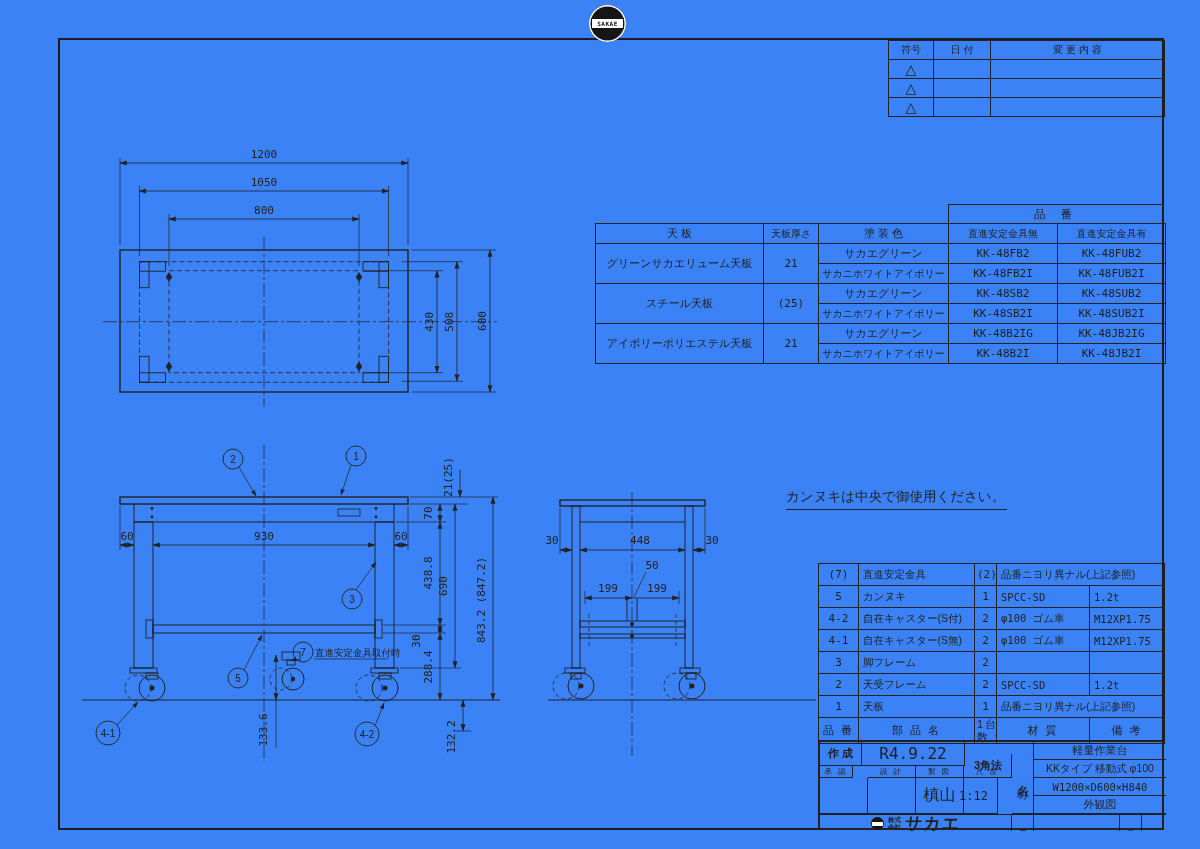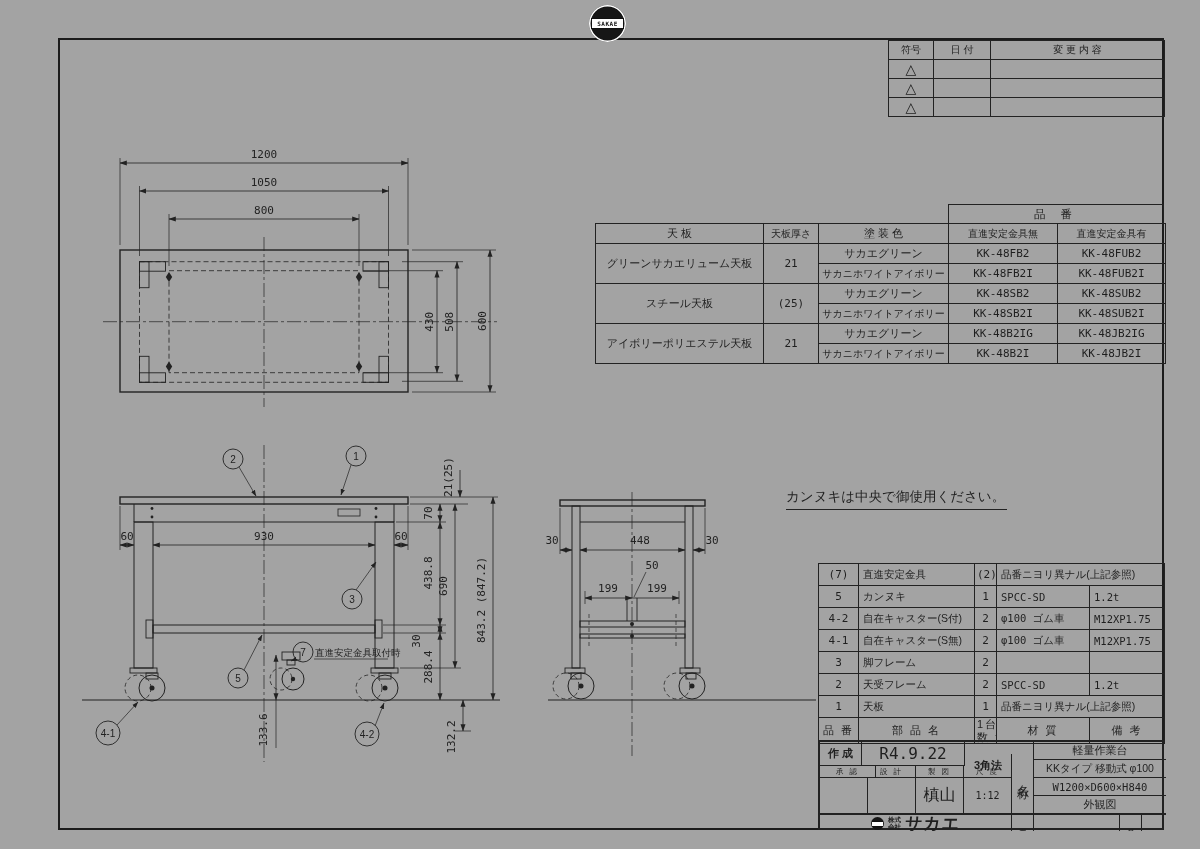--- a/index.html
+++ b/index.html
@@ -1,18 +1,18 @@
 <!DOCTYPE html>
 <html><head>
 <meta charset="utf-8">
 <style>
   * { margin:0; padding:0; box-sizing:border-box; }
   html,body { background:#e9e9e7; }
   .page {
-    position:relative; width:1200px; height:849px; background:#a3a3a3;
+    position:relative; width:1200px; height:849px; background:#3b82f6;
     font-family:"Liberation Sans","DejaVu Sans",sans-serif; color:#1f1f1f;
     overflow:hidden; margin:0 auto;
   }
   .abs { position:absolute; }
   .frame { left:58px; top:38px; width:1106px; height:792px; border:2.5px solid #1c1c1c; }
 
   
   .stamp { left:589px; top:5px; width:37px; height:37px; border-radius:50%;
            background:#161616; z-index:5; display:flex; align-items:center; justify-content:center;
            box-shadow:0 0 0 1.5px #fff inset; }
@@ -241,29 +241,29 @@
       <th>備 考</th>
     </tr>
   </tbody>
     </table>
 
   <div class="abs tblock">
     <div class="tb" style="left:0;top:0;width:42px;height:24px;font-weight:bold;">作 成</div>
     <div class="tb mono" style="left:42px;top:0;width:103px;height:24px;font-size:16px;">R4.9.22</div>
     <div class="tb" style="left:145px;top:12px;width:47px;height:24px;font-weight:bold;text-align:right;">3角法</div>
 
-    <div class="tb tiny" style="left:0;top:24px;width:56px;height:12px;">承 認</div>
+    <div class="tb tiny" style="left:0;top:24px;width:33px;height:12px;">承 認</div>
     <div class="tb tiny" style="left:48px;top:24px;width:48px;height:12px;">設 計</div>
     <div class="tb tiny" style="left:96px;top:24px;width:48px;height:12px;">製 図</div>
     <div class="tb tiny" style="left:144px;top:24px;width:48px;height:12px;">尺 度</div>
 
     <div class="tb" style="left:0;top:36px;width:48px;height:36px;"></div>
     <div class="tb" style="left:48px;top:36px;width:48px;height:36px;"></div>
     <div class="tb" style="left:96px;top:36px;width:48px;height:36px;font-size:16px;">槙山</div>
-    <div class="tb mono" style="left:144px;top:36px;width:48px;height:36px;font-size:10px;">1:12</div>
+    <div class="tb mono" style="left:130px;top:36px;width:48px;height:36px;font-size:12px;">1:12</div>
 
     <div class="tb vert" style="left:192px;top:0;width:22px;height:72px;font-size:12px;">名称</div>
     <div class="tb nr" style="left:214px;top:0;width:132px;height:18px;font-size:11px;">軽量作業台</div>
     <div class="tb nr" style="left:214px;top:18px;width:132px;height:18px;font-size:10.5px;">KKタイプ 移動式 φ100</div>
     <div class="tb nr mono" style="left:214px;top:36px;width:132px;height:18px;font-size:10.5px;">W1200×D600×H840</div>
     <div class="tb nr" style="left:214px;top:54px;width:132px;height:18px;font-size:11px;">外観図</div>
 
     <div class="tb nb logo-row" style="left:0;top:72px;width:192px;height:17px;border-top:1.5px solid #222;">
       <span class="logo-circ"></span>
       <span class="kabu">

